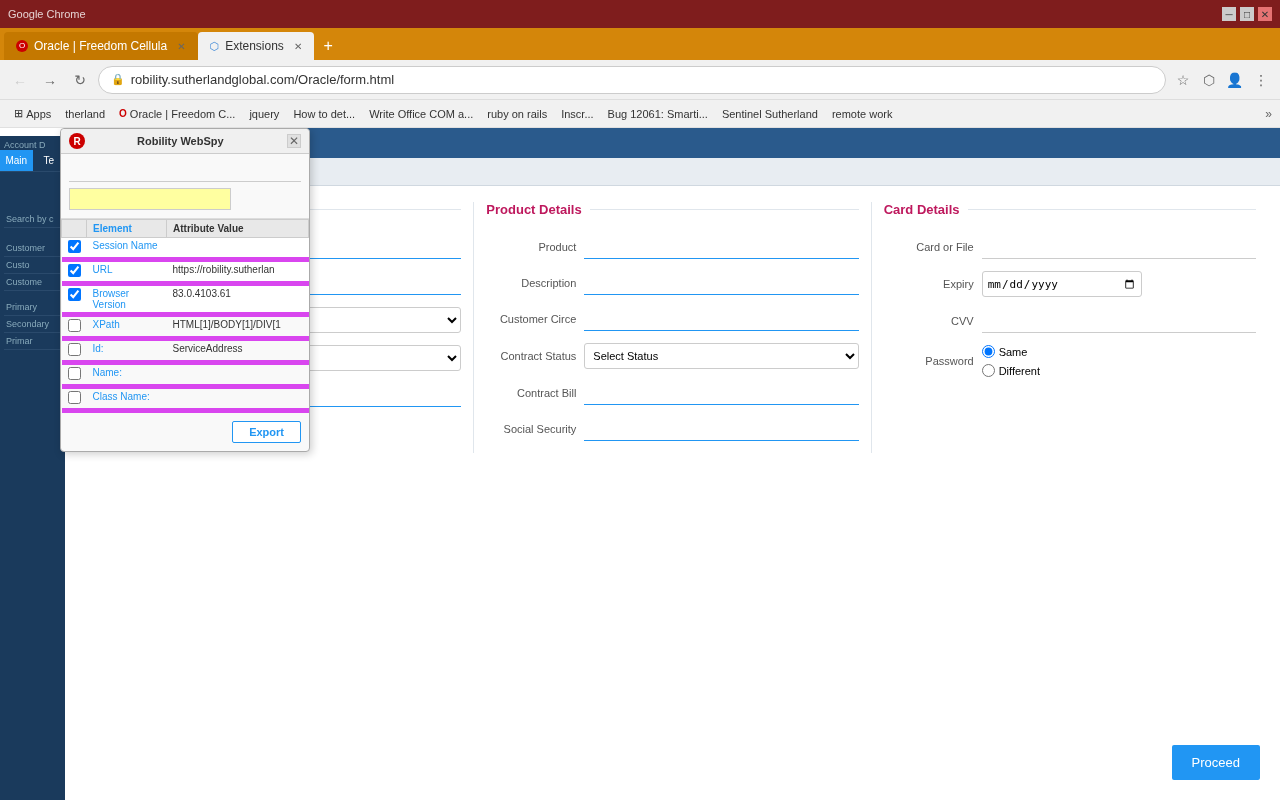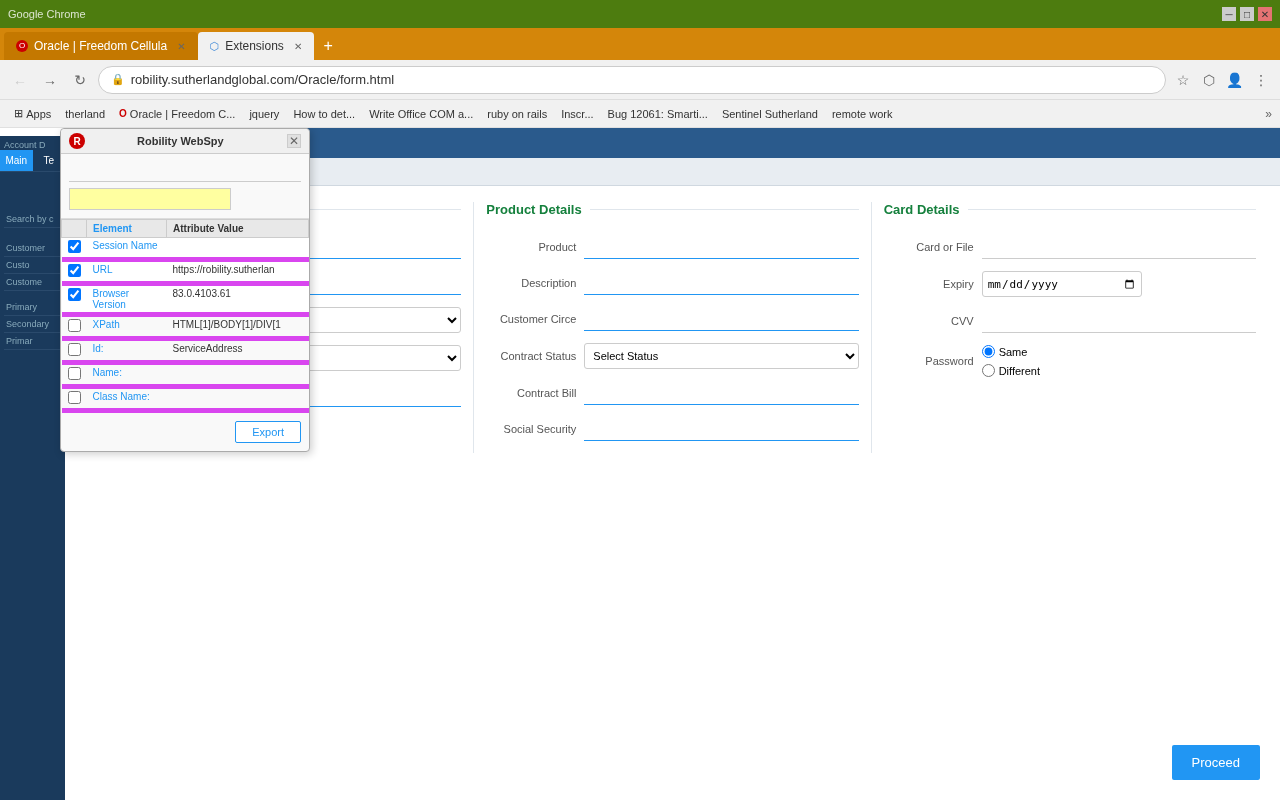--- a/index.html
+++ b/index.html
@@ -9,21 +9,21 @@
     .browser-chrome {
       display: flex;
       flex-direction: column;
       width: 1280px;
       height: 800px;
       background: #fff;
     }
 
     
     .title-bar {
-      background: #4d7c0f;
+      background: #7f1d1d;
       height: 28px;
       display: flex;
       align-items: center;
       padding: 0 8px;
       gap: 8px;
     }
     .window-controls {
       display: flex;
       gap: 4px;
       margin-left: auto;
@@ -213,21 +213,21 @@
     .form-section {
       flex: 1;
       padding: 0 12px;
       border-right: 1px solid #e0e6ec;
     }
     .form-section:last-child { border-right: none; }
 
     .section-title {
       font-size: 13px;
       font-weight: bold;
-      color: #15803d;
+      color: #be185d;
       margin-bottom: 14px;
       padding-bottom: 4px;
       display: flex;
       align-items: center;
       gap: 8px;
     }
     .section-title::after {
       content: '';
       flex: 1;
       height: 1px;
@@ -409,20 +409,21 @@
       justify-content: flex-end;
     }
     .export-btn {
       background: #fff;
       border: 1px solid #2196F3;
       color: #2196F3;
       padding: 4px 16px;
       font-size: 11px;
       cursor: pointer;
       border-radius: 2px;
+      font-weight: bold;
     }
 
     
     .sidebar-left {
       position: absolute;
       left: 0; top: 8px;
       width: 65px;
       height: 100%;
       background: #1a3a5c;
     }

